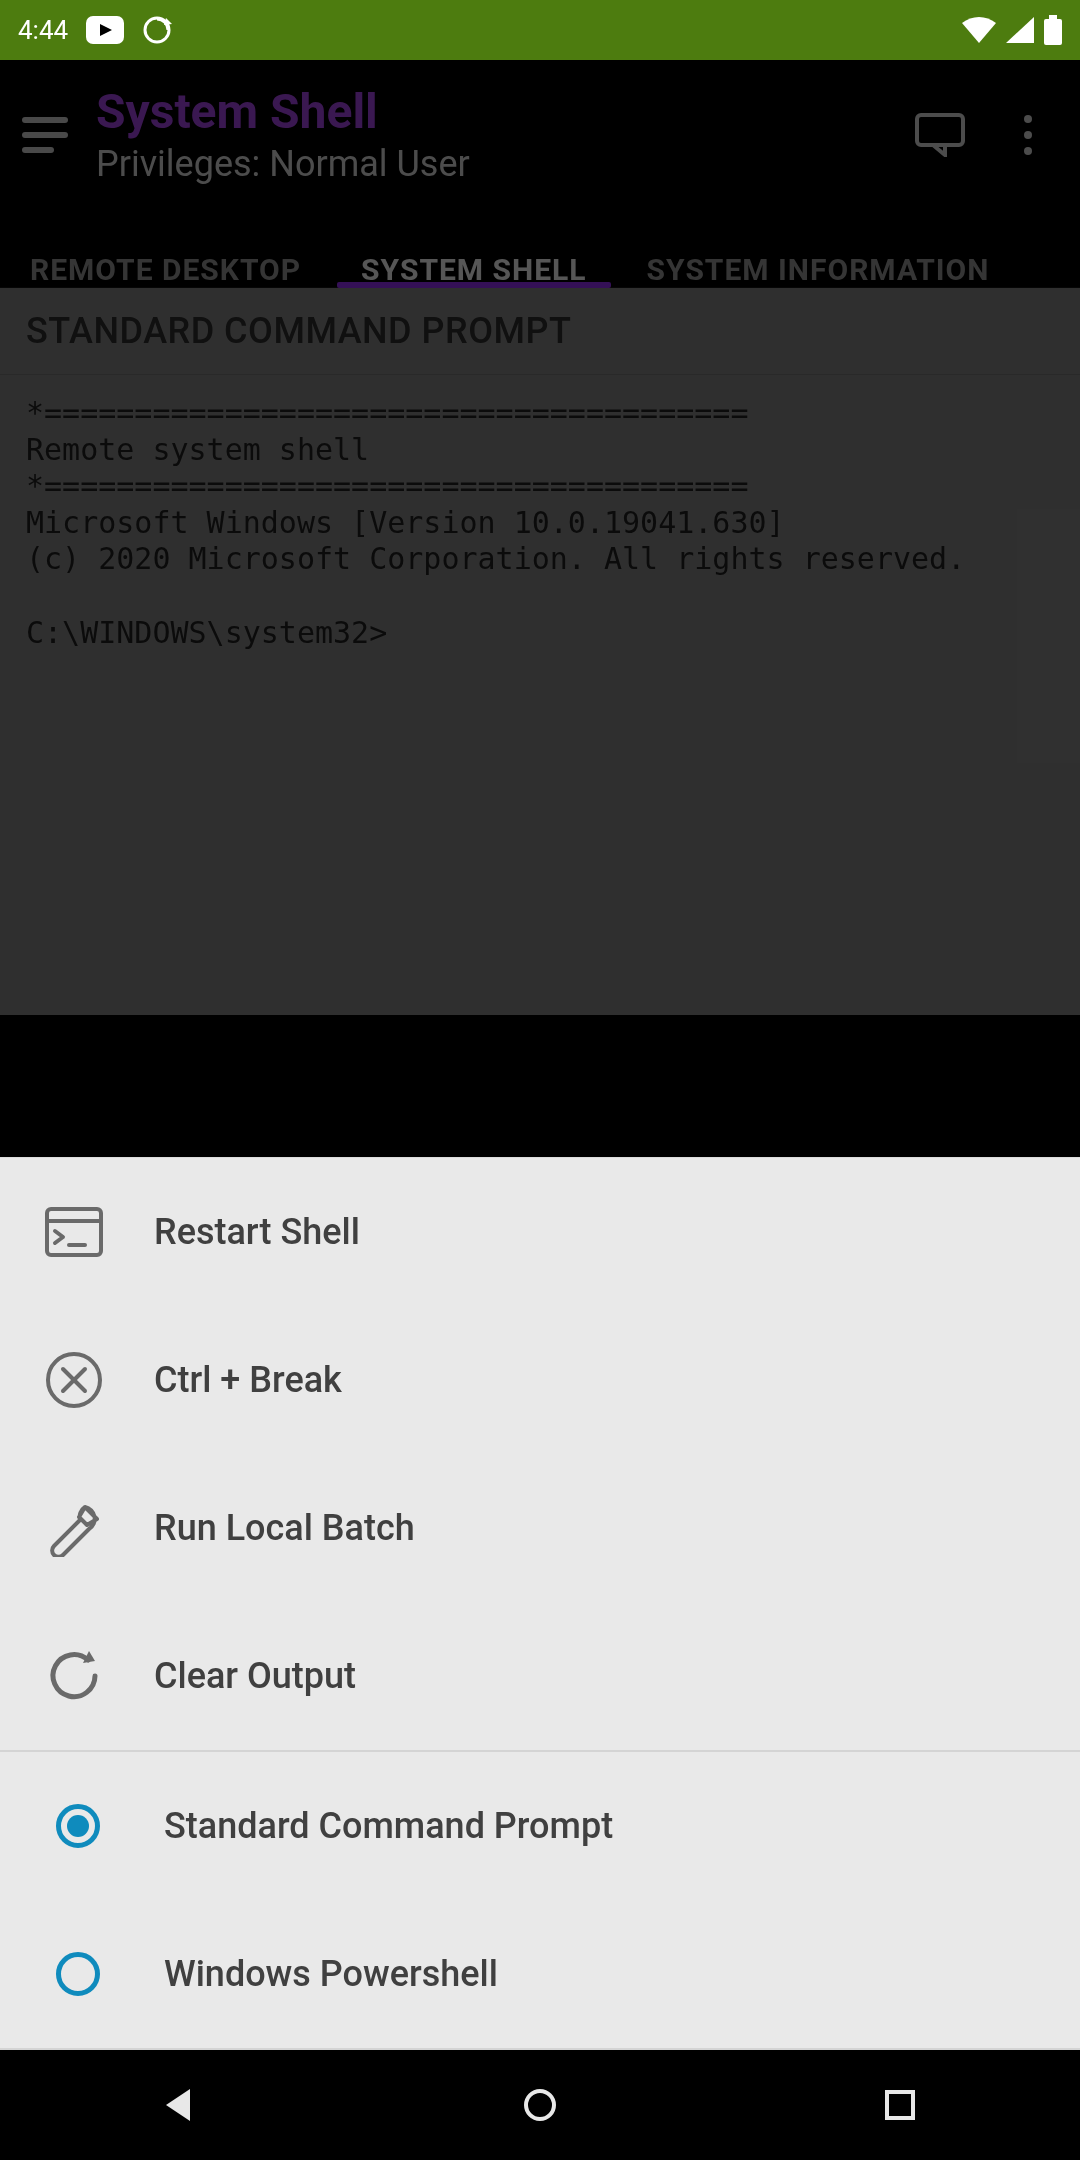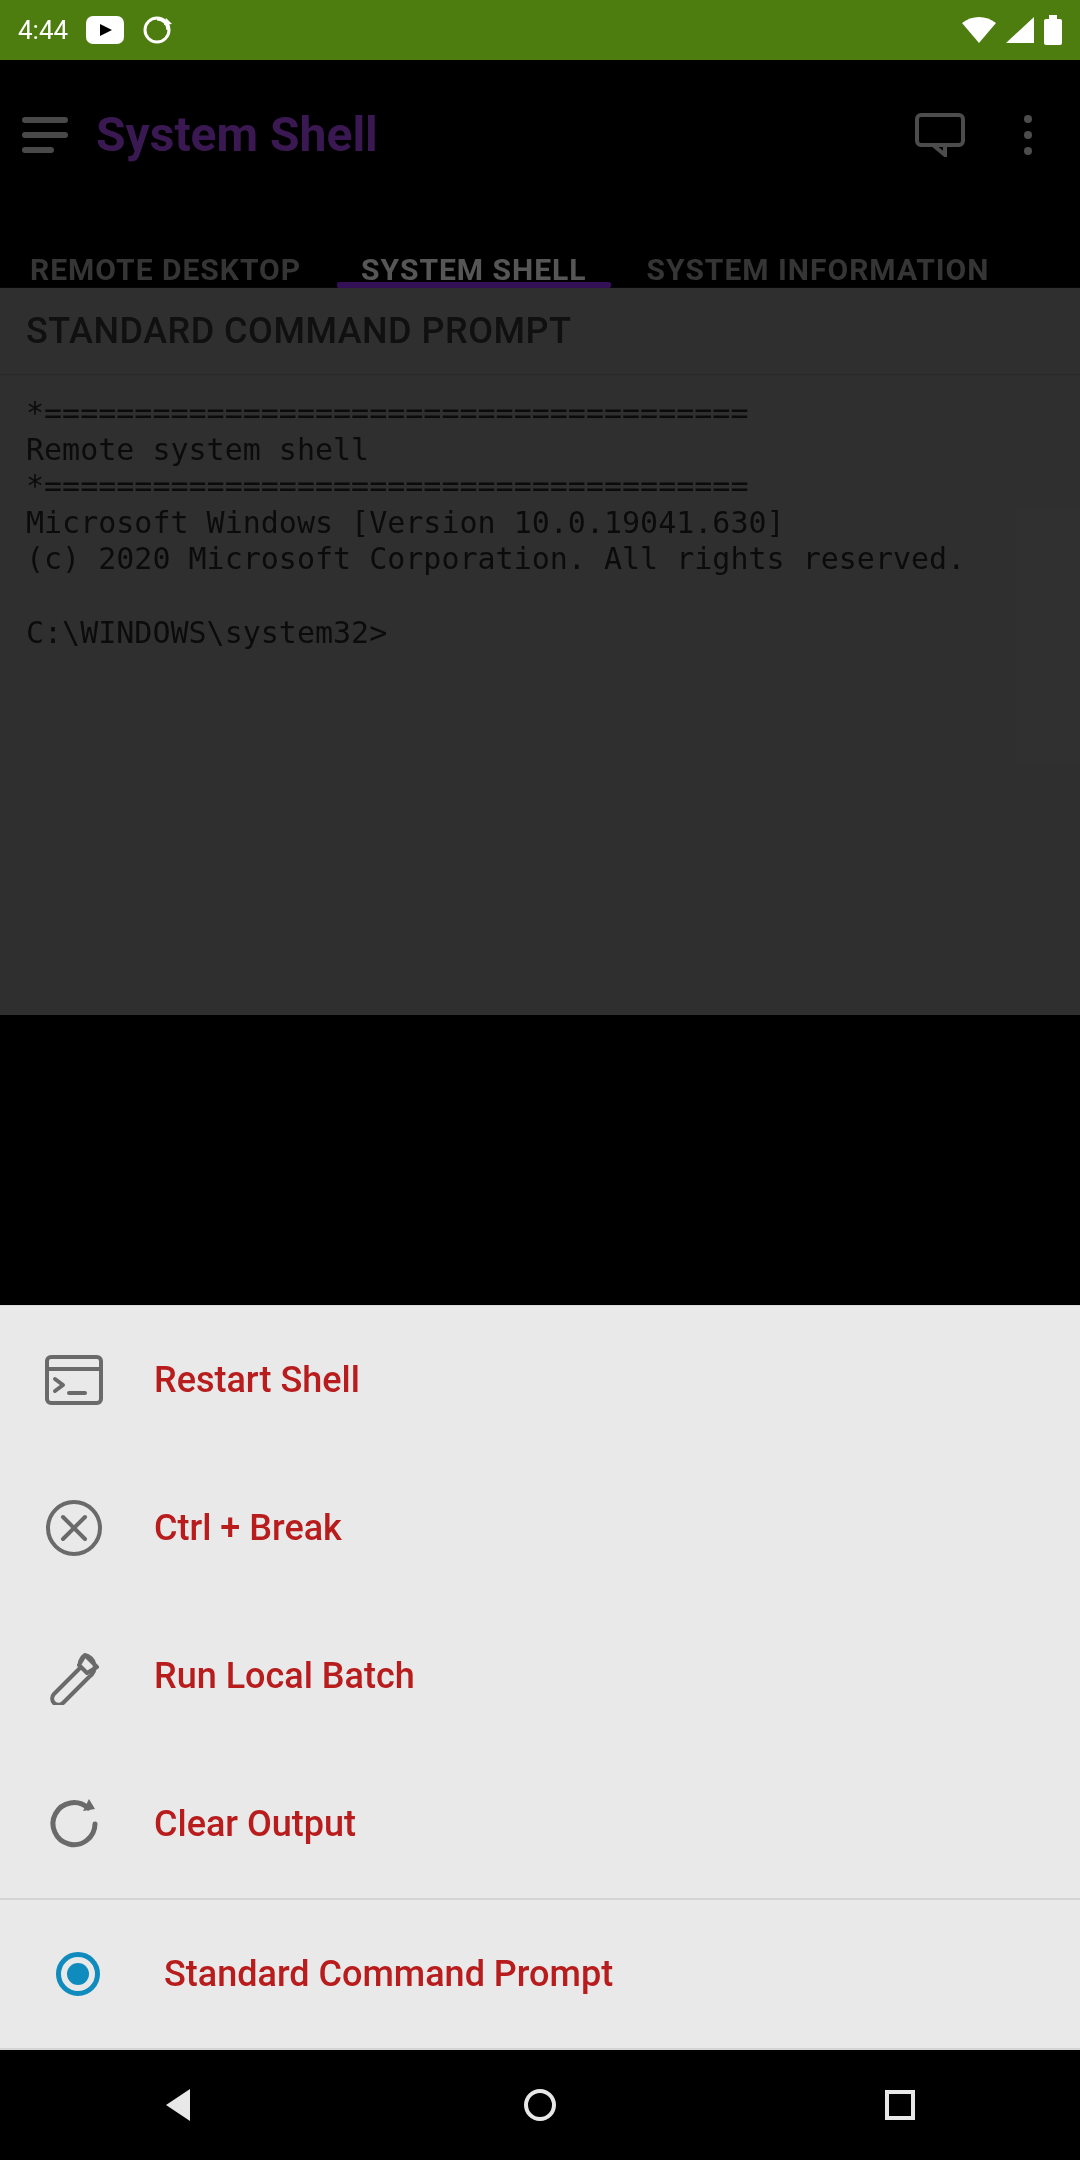--- a/index.html
+++ b/index.html
@@ -32,21 +32,21 @@
   
   .section-header{background:#7d7d7d;color:#2a2a2a;font-size:36px;font-weight:500;padding:22px 26px;letter-spacing:0.5px;}
   
   .terminal{background:#7d7d7d;color:#1d1d1d;font-family:"DejaVu Sans Mono","Courier New",monospace;font-size:30px;line-height:1.22;white-space:pre;padding:20px 26px;height:640px;overflow:hidden;}
   .section-header{border-bottom:1px solid #6c6c6c;}
   
   .sheet{position:absolute;left:0;right:0;bottom:110px;z-index:10;background:#e9e9e9;border-top:1px solid #dcdcdc;}
   .row{display:flex;align-items:center;height:148px;padding:0 42px;gap:48px;}
   .row + .row{}
   .row .icon{width:64px;height:64px;display:flex;align-items:center;justify-content:center;color:#6a6a6a;flex:0 0 64px;}
-  .row .label{font-size:36px;color:#b91c1c;font-weight:500;}
+  .row .label{font-size:36px;color:#404040;font-weight:500;}
   .divider{height:2px;background:#d4d4d4;width:100%;}
   .radio{width:44px;height:44px;border:5px solid #0f8bbd;border-radius:50%;display:flex;align-items:center;justify-content:center;flex:0 0 44px;margin:0 10px;}
   .radio.empty{border-color:#0f8bbd;}
   .radio .dot{width:22px;height:22px;border-radius:50%;background:#0f8bbd;}
   .row.radio-row{padding-left:46px;gap:54px;}
   .switch{margin-left:auto;width:126px;height:60px;border-radius:40px;background:#8b8b8b;position:relative;display:flex;align-items:center;}
   .switch .knob{width:56px;height:56px;border-radius:50%;background:#f4f4f4;position:absolute;left:2px;top:2px;box-shadow:0 2px 4px rgba(0,0,0,0.3);}
   
   .navbar{position:absolute;left:0;right:0;bottom:0;height:110px;background:#000;display:flex;align-items:center;justify-content:space-around;}
   .navbtn{width:90px;height:90px;display:flex;align-items:center;justify-content:center;color:#e8e8e8;}
@@ -95,20 +95,21 @@
 <div class="app">
 
   <div class="appbar">
     <div class="hamburger">
         <span></span>
         <span></span>
         <span></span>
       </div>
     <div class="titleblock">
       <div class="title">System Shell</div>
+      <div class="sub">Privileges: Normal User</div>
     </div>
     <div class="spacer"></div>
     <div class="iconbtn">
       <svg width="50" height="44" viewBox="0 0 50 44" fill="none" stroke="#c8c8c8" stroke-width="4">
           <rect x="2" y="2" width="46" height="30" rx="4"></rect>
           <path d="M30 32 L30 42 L18 32"></path>
         </svg>
     </div>
     <div class="iconbtn">
       <svg width="10" height="44" viewBox="0 0 10 44" fill="#c8c8c8">
@@ -184,20 +185,24 @@
 
   <div class="divider"></div>
 
   <div class="row radio-row">
     <div class="radio">
         <div class="dot"></div>
       </div>
     <div class="label">Standard Command Prompt</div>
   </div>
 
+  <div class="row radio-row">
+    <div class="radio empty"></div>
+    <div class="label">Windows Powershell</div>
+  </div>
 
   <div class="divider"></div>
 
 
 </div>
 
 <div class="navbar">
   <div class="navbtn">
     <svg width="40" height="40" viewBox="0 0 40 40" fill="#e8e8e8">
         <polygon points="30,4 30,36 6,20"></polygon>

